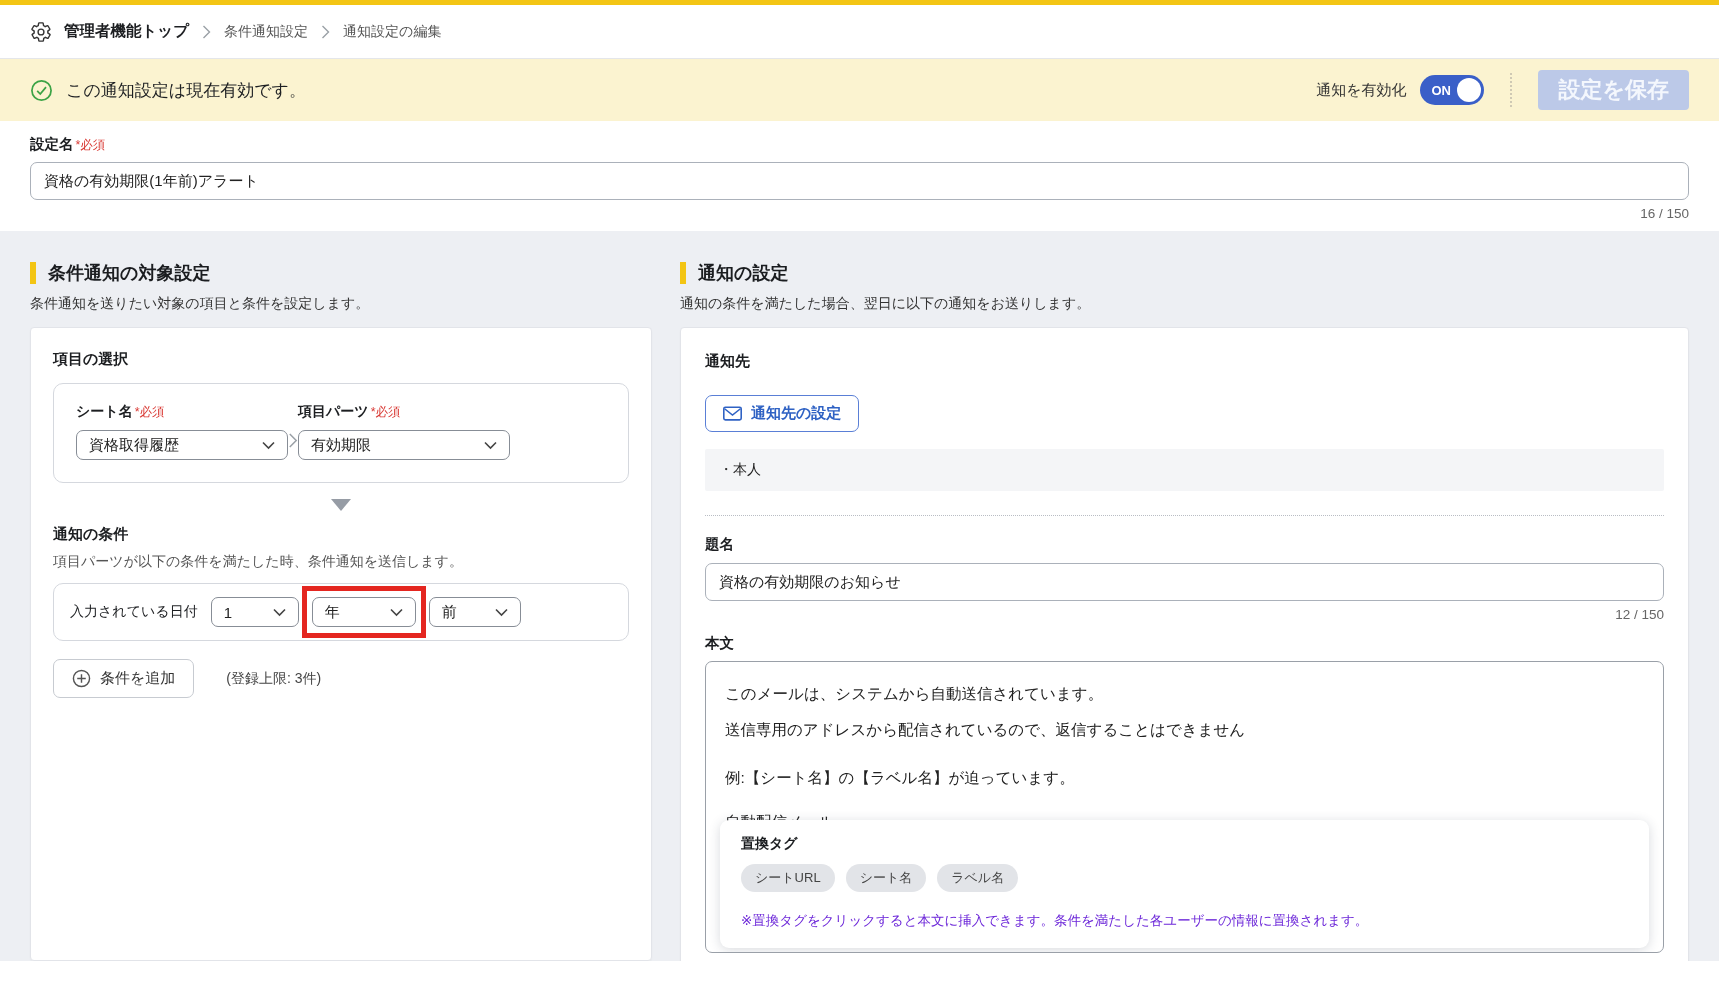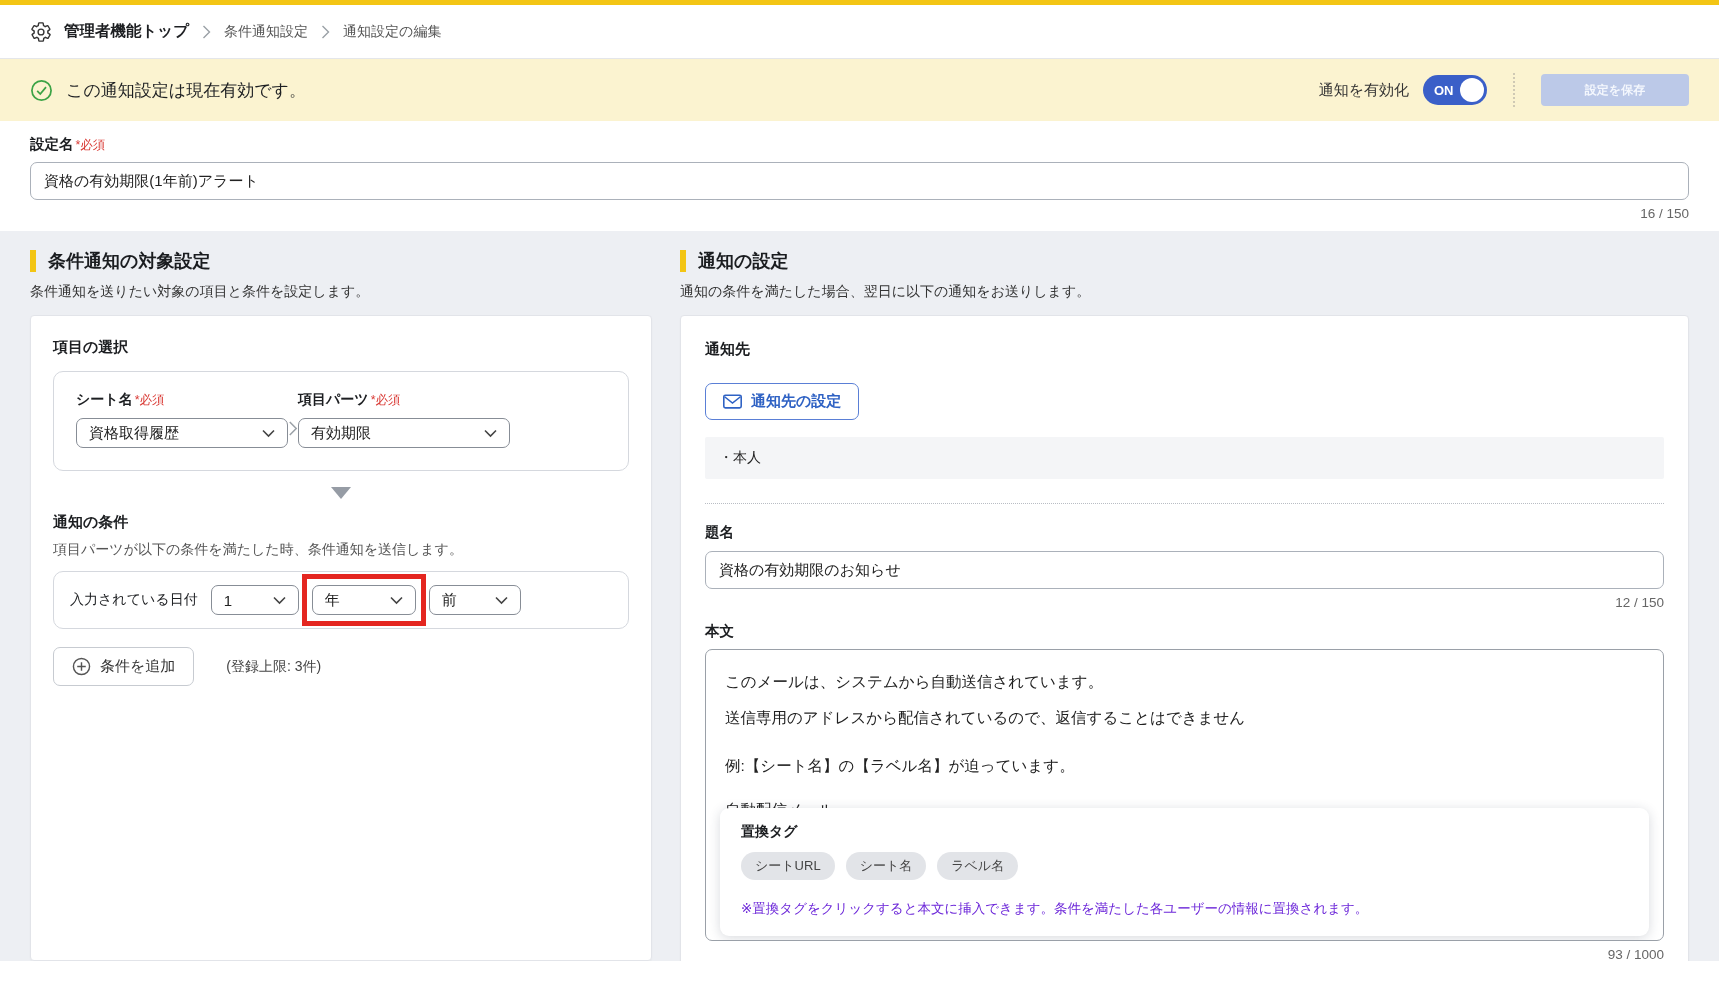--- a/index.html
+++ b/index.html
@@ -21,33 +21,33 @@
   .banner { height:62px; background:#FBF3D0; display:flex; align-items:center; padding:0 30px; }
   .banner .check { width:23px; height:23px; margin-right:13px; flex:0 0 auto; }
   .banner-text { font-size:17px; color:#1d1f22; }
   .banner-right { margin-left:auto; display:flex; align-items:center; }
   .enable-label { font-size:15px; color:#333; margin-right:14px; }
   .toggle { width:64px; height:30px; background:#3A5FC8; border-radius:15px; position:relative;
     display:flex; align-items:center; cursor:pointer; }
   .toggle .on-text { color:#fff; font-weight:bold; font-size:13px; margin-left:11px; }
   .toggle .knob { position:absolute; right:3px; top:3px; width:24px; height:24px; background:#fff; border-radius:50%; }
   .vdivider { height:34px; border-left:2px dotted #cfc9b4; margin:0 26px; }
-  .save-btn { min-width:148px; height:32px; background:#BCC9E8; color:#f4f7fd; font-weight:bold;
-    font-size:12px; border:none; border-radius:4px; padding:0 20px; }
+  .save-btn { min-width:148px; height:40px; background:#BCC9E8; color:#f4f7fd; font-weight:bold;
+    font-size:22px; border:none; border-radius:4px; padding:0 20px; }
 
   
   .name-block { padding:14px 30px 10px; background:#fff; }
   .field-label { font-size:14.5px; font-weight:bold; color:#1c1e21; }
   .req { font-size:12.5px; color:#D93A35; font-weight:normal; margin-left:2px; }
   .text-input { margin-top:8px; width:100%; height:38px; border:1px solid #ABB1BA; border-radius:7px;
     background:#fff; font-size:15px; color:#222; display:flex; align-items:center; padding:0 13px; }
   .counter { text-align:right; font-size:13.5px; color:#666; margin-top:6px; }
 
   
-  .main { background:#EDEFF3; height:730px; padding:10px 30px 0; display:flex; gap:28px; overflow:hidden; }
+  .main { background:#EDEFF3; height:730px; padding:22px 30px 0; display:flex; gap:28px; overflow:hidden; }
   .col { display:flex; flex-direction:column; }
   .col-left { width:622px; flex:0 0 auto; }
   .col-right { flex:1; }
   .sec-title { display:flex; align-items:center; font-size:18px; font-weight:bold; color:#1b1d20; margin-top:8px; }
   .ybar { width:6px; height:22px; background:#F3C514; margin-right:12px; }
   .sec-desc { font-size:14px; color:#333; margin:10px 0 14px; }
   .card { background:#fff; border:1px solid #E2E4E9; border-radius:4px; flex:1 1 auto;
     box-shadow:0 1px 2px rgba(0,0,0,0.03); }
   .card-left { padding:22px; }
   .card-right { padding:24px; }

